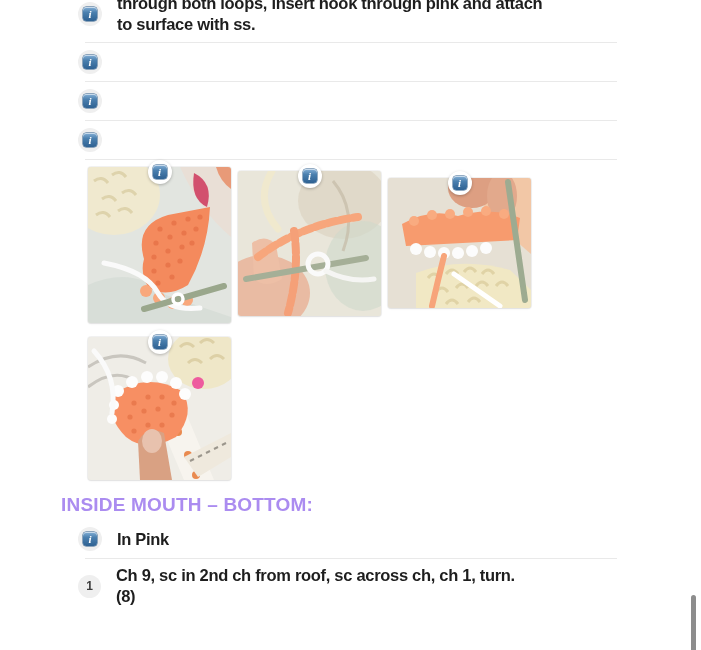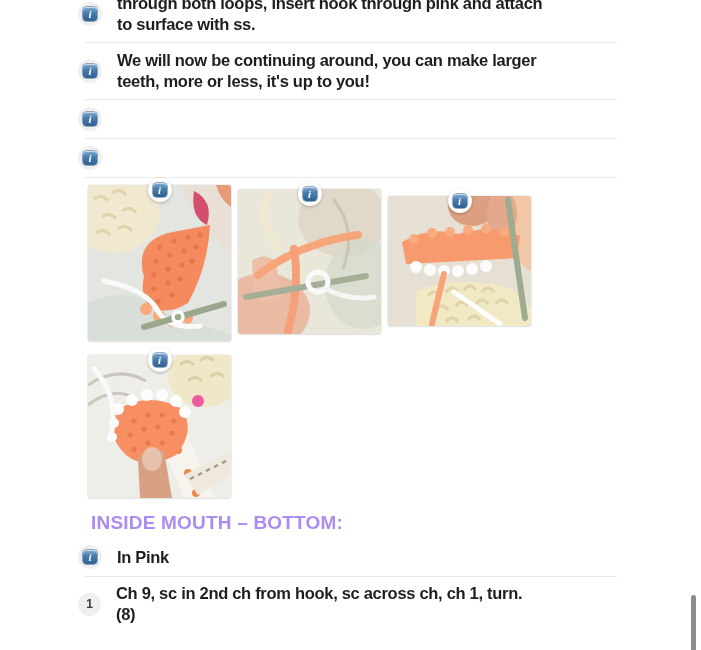--- a/index.html
+++ b/index.html
@@ -48,21 +48,21 @@
     box-shadow:0 1px 3px rgba(0,0,0,0.25);
     display:flex; align-items:center; justify-content:center; z-index:2;
   }
   .p1 { left:88px;  top:7px;   width:143px; height:156px; }
   .p2 { left:238px; top:11px;  width:143px; height:145px; }
   .p3 { left:388px; top:18px;  width:143px; height:130px; }
   .p4 { left:88px;  top:177px; width:143px; height:143px; }
 
   
   .section-heading {
-    margin:10px 84px 4px 91px;
+    margin:10px 84px 4px 61px;
     font-size:19px; font-weight:bold; letter-spacing:0.2px;
     color:#ab8cf0;
   }
 
   
   .step-row {
     display:flex; align-items:center; gap:15px;
     padding:6px 84px 0 78px;
   }
   .num-circle {
@@ -89,21 +89,20 @@
           <span class="info-glyph">i</span>
         </span>
       <p class="note-text">through both loops, insert hook through pink and attach to surface with ss.</p>
     </div>
     <div class="divider"></div>
 
     <div class="note-row">
       <span class="icon-circle">
           <span class="info-glyph">i</span>
         </span>
-      <p class="note-text">We will now be continuing around, you can make larger teeth, more or less, it's up to you!</p>
     </div>
     <div class="divider"></div>
 
     <div class="note-row">
       <span class="icon-circle">
           <span class="info-glyph">i</span>
         </span>
     </div>
     <div class="divider"></div>
 
@@ -270,21 +269,21 @@
       <span class="icon-circle">
           <span class="info-glyph">i</span>
         </span>
       <p class="note-text">In Pink</p>
     </div>
     <div class="divider"></div>
 
     <div class="step-row">
       <span class="num-circle">1</span>
       <div class="step-body">
-        <p>Ch 9, sc in 2nd ch from hook, sc across ch, ch 1, turn.</p>
+        <p>Ch 9, sc in 2nd ch from roof, sc across ch, ch 1, turn.</p>
         <p>(8)</p>
       </div>
     </div>
 
   </div>
 
   <div class="scrollbar-thumb"></div>
 </div>
 
 </body></html>

